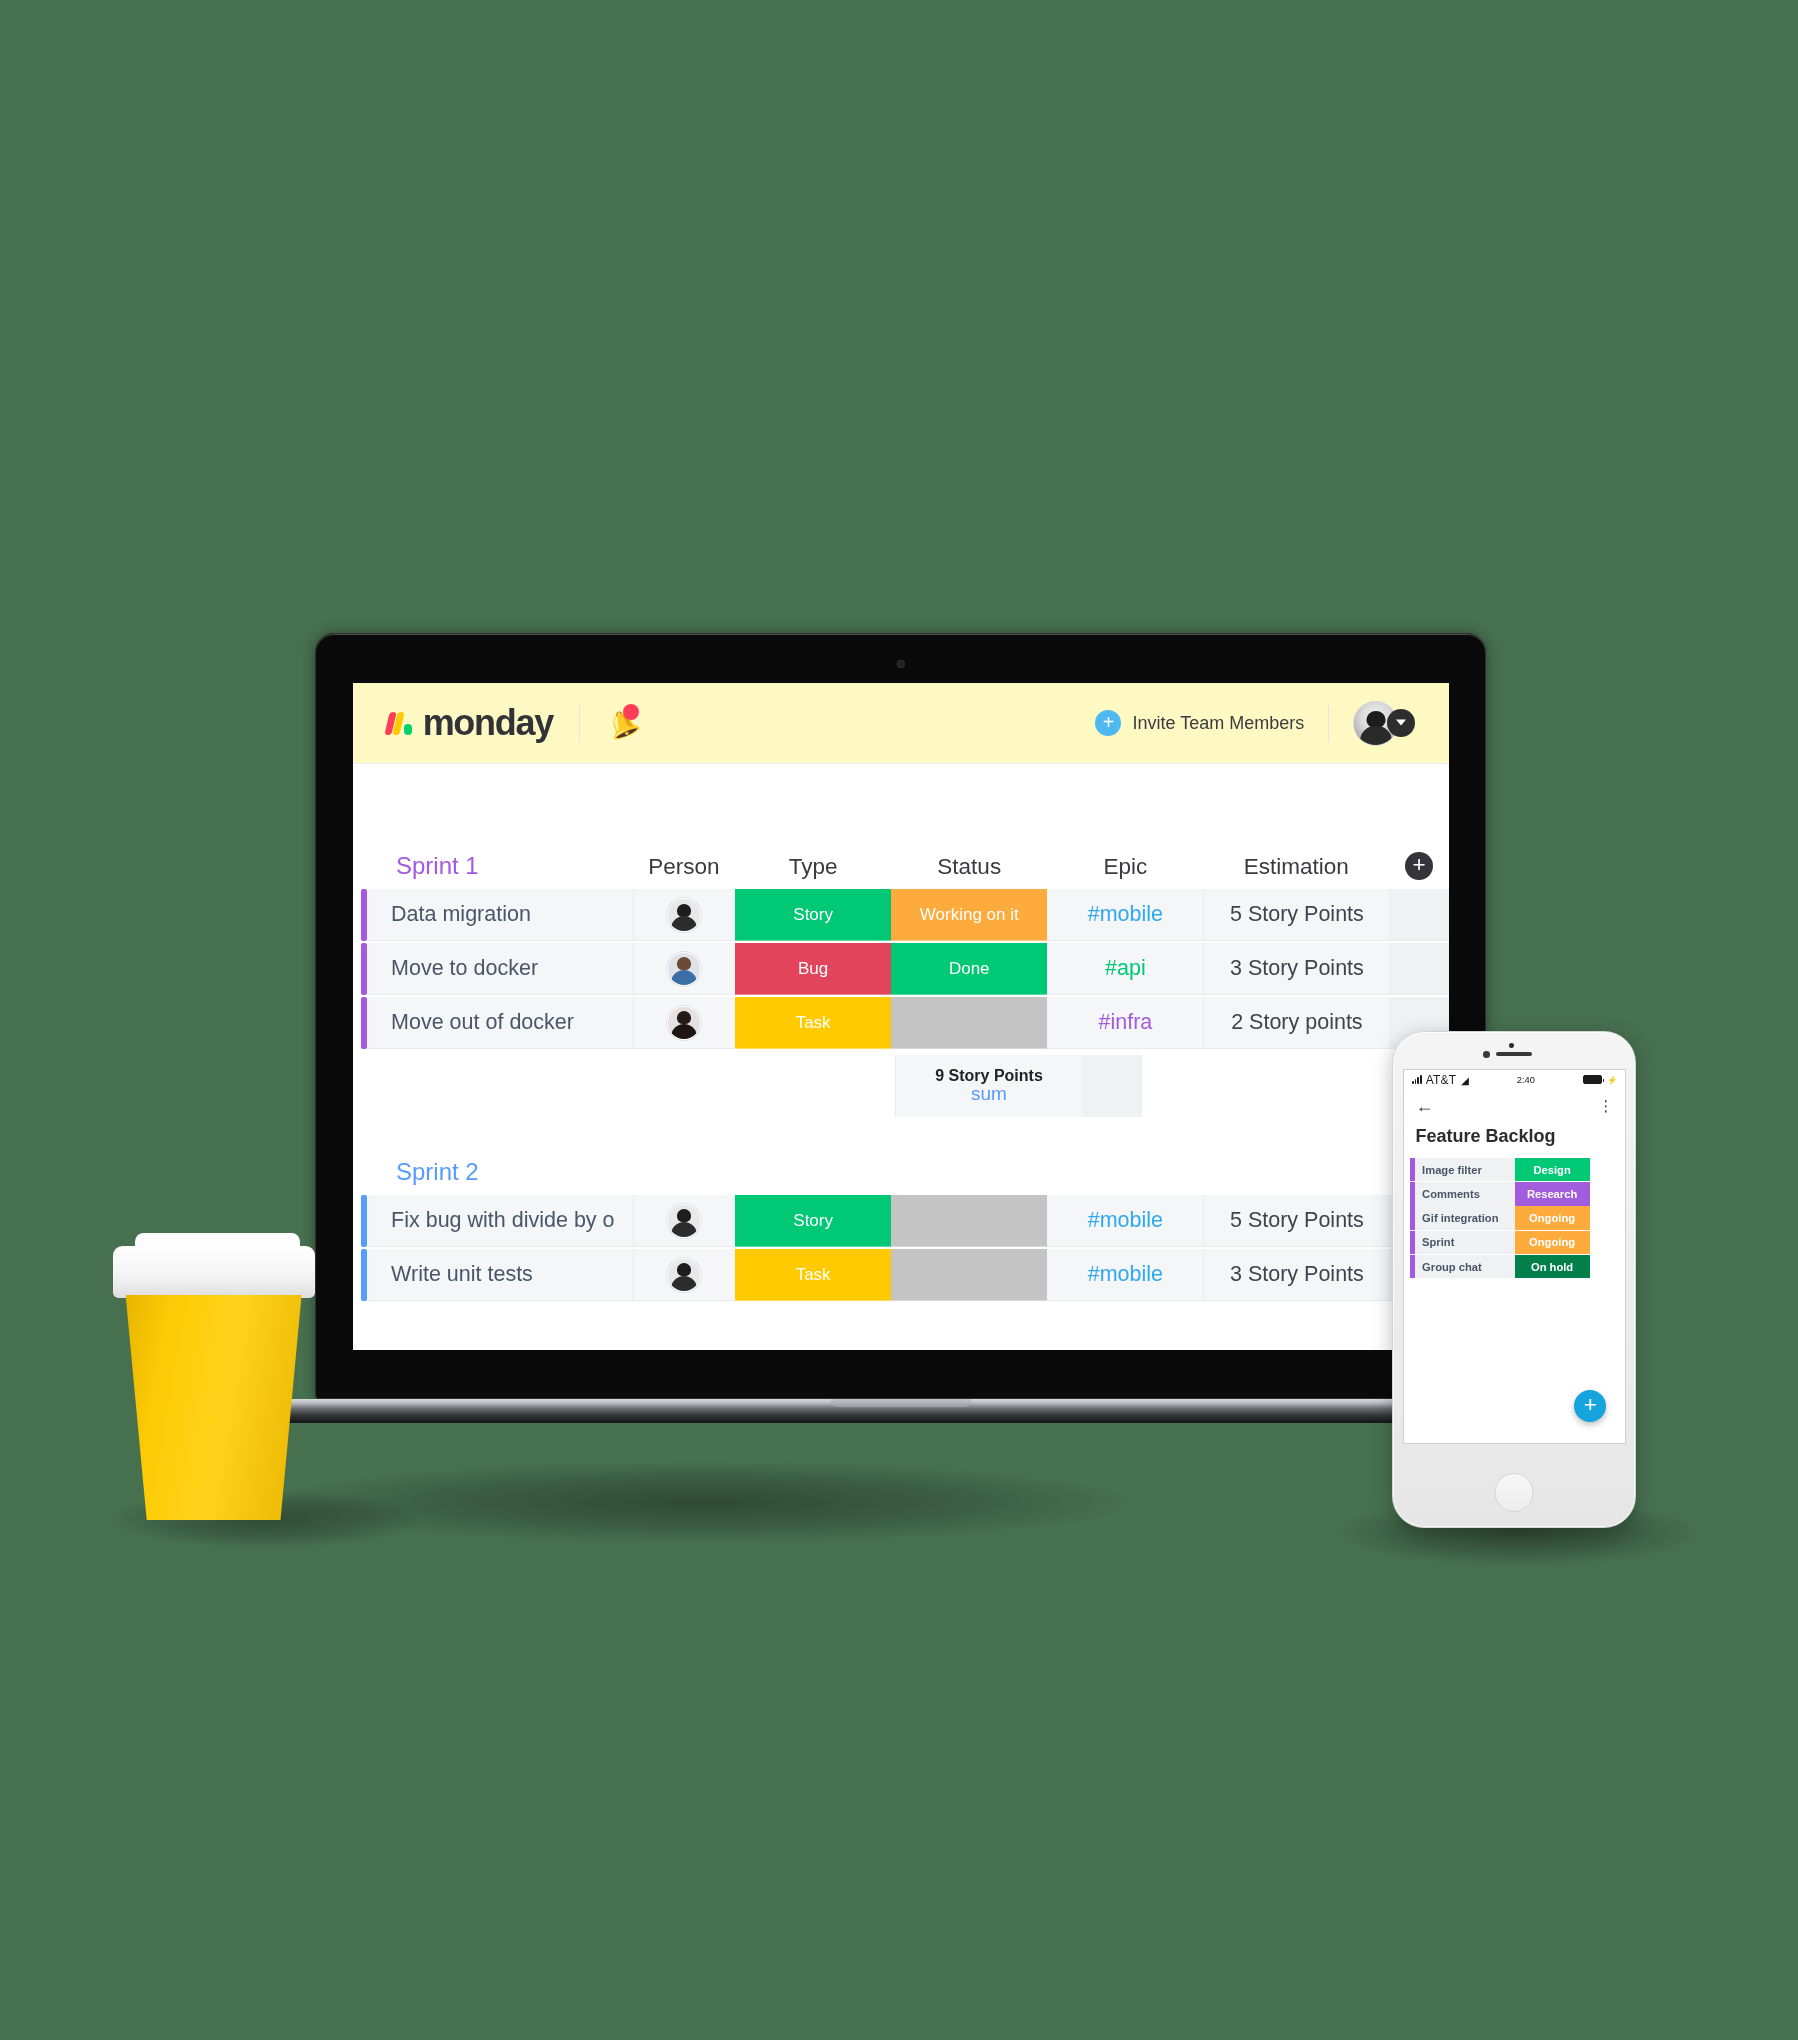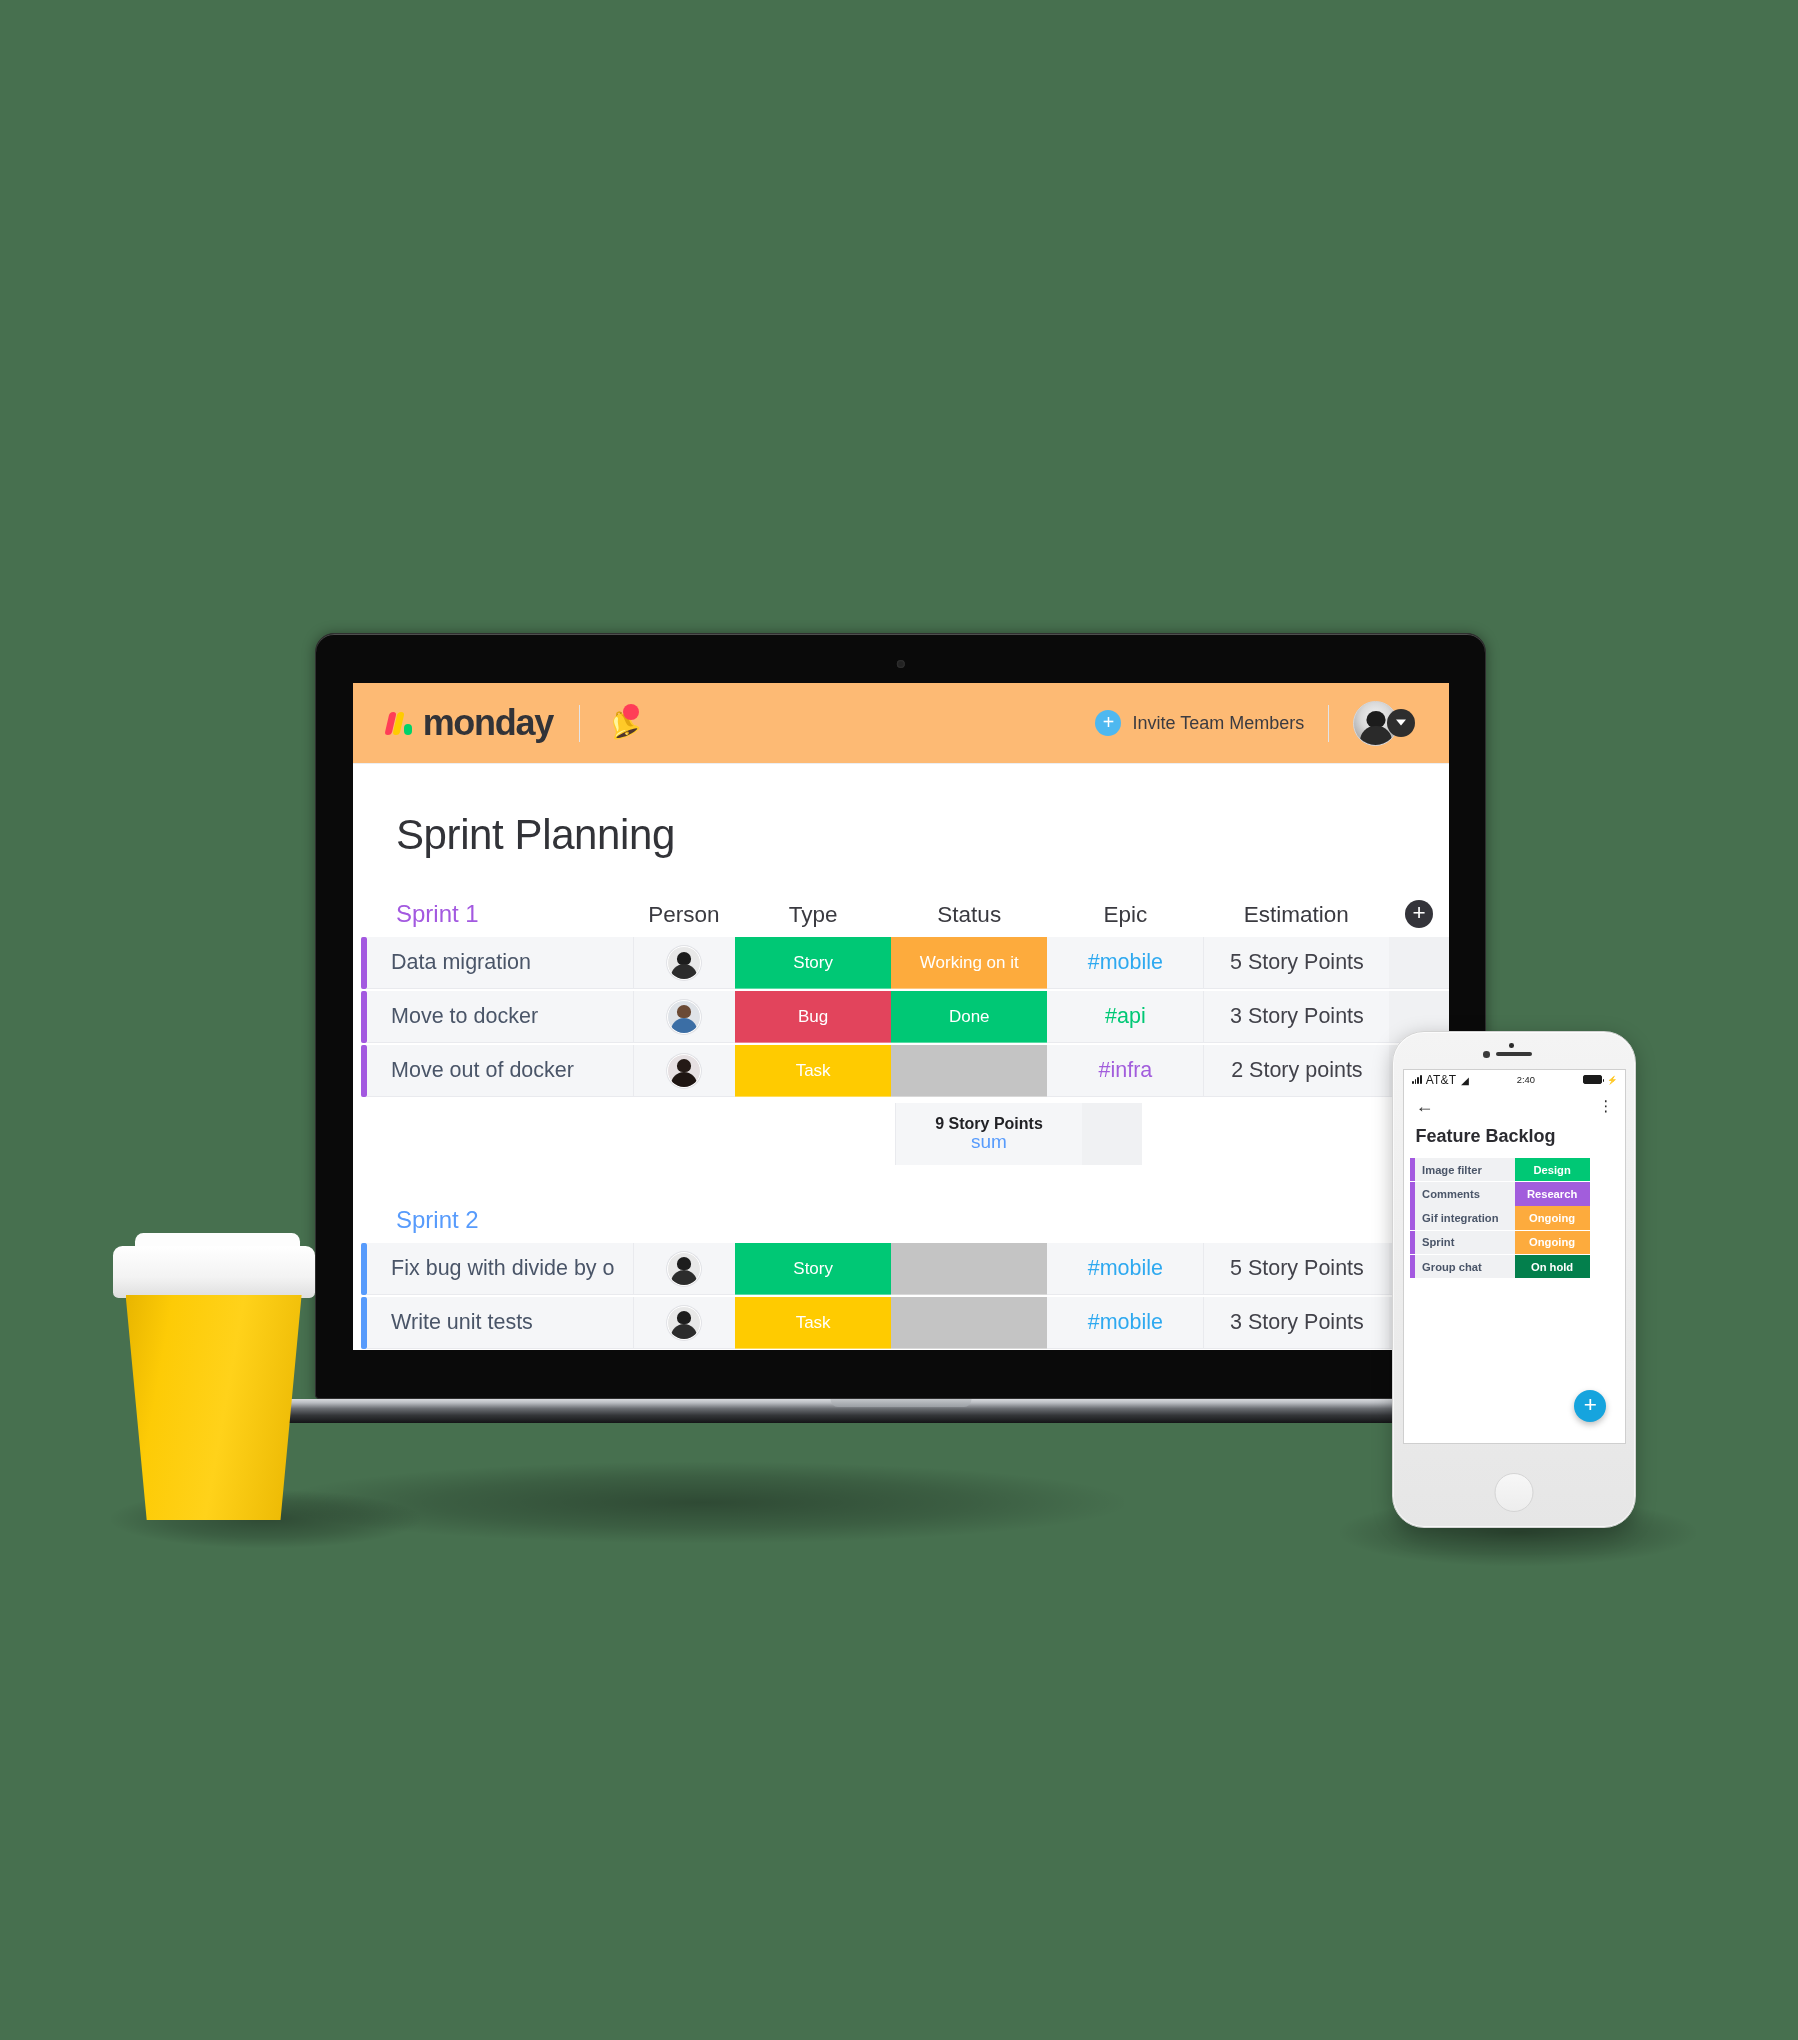--- a/index.html
+++ b/index.html
@@ -81,21 +81,21 @@
     transform: translateX(-50%);
     width: 141px;
     height: 8.4px;
     background: linear-gradient(to bottom, #c3c6ca, #9a9ea3);
     border-radius: 0 0 7.5px 7.5px;
   }
 
   
   #app-header {
     height: 81px;
-    background: #fdba74;
+    background: #fef9c3;
     border-bottom: 0.9px solid #eceef1;
     display: flex;
     align-items: center;
     padding: 0 34px;
   }
   #brand { display: flex; align-items: center; gap: 7.5px; }
   #logo-mark { display: flex; align-items: flex-end; gap: 1.9px; height: 24px; }
   .logo-bar {
     width: 6.6px;
     height: 23.4px;
@@ -558,21 +558,20 @@
             </div>
             <div id="header-divider-2"></div>
             <div id="user-cluster">
               <div id="avatar"></div>
               <div id="avatar-caret"></div>
             </div>
           </div>
         </div>
 
         <div id="board">
-          <div id="board-title">Sprint Planning</div>
 
           <div class="table-block">
             <div class="col-headers">
               <div class="group-title purple">Sprint 1</div>
               <div class="c-person">Person</div>
               <div class="c-type">Type</div>
               <div class="c-status">Status</div>
               <div class="c-epic">Epic</div>
               <div class="c-est">Estimation</div>
               <div class="c-add">

